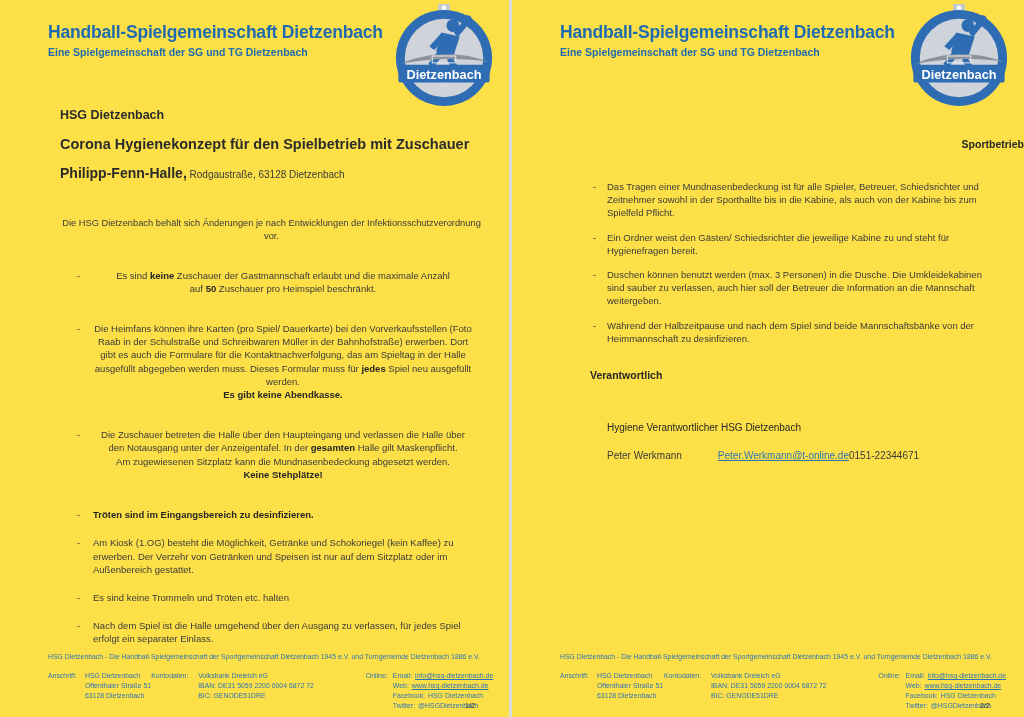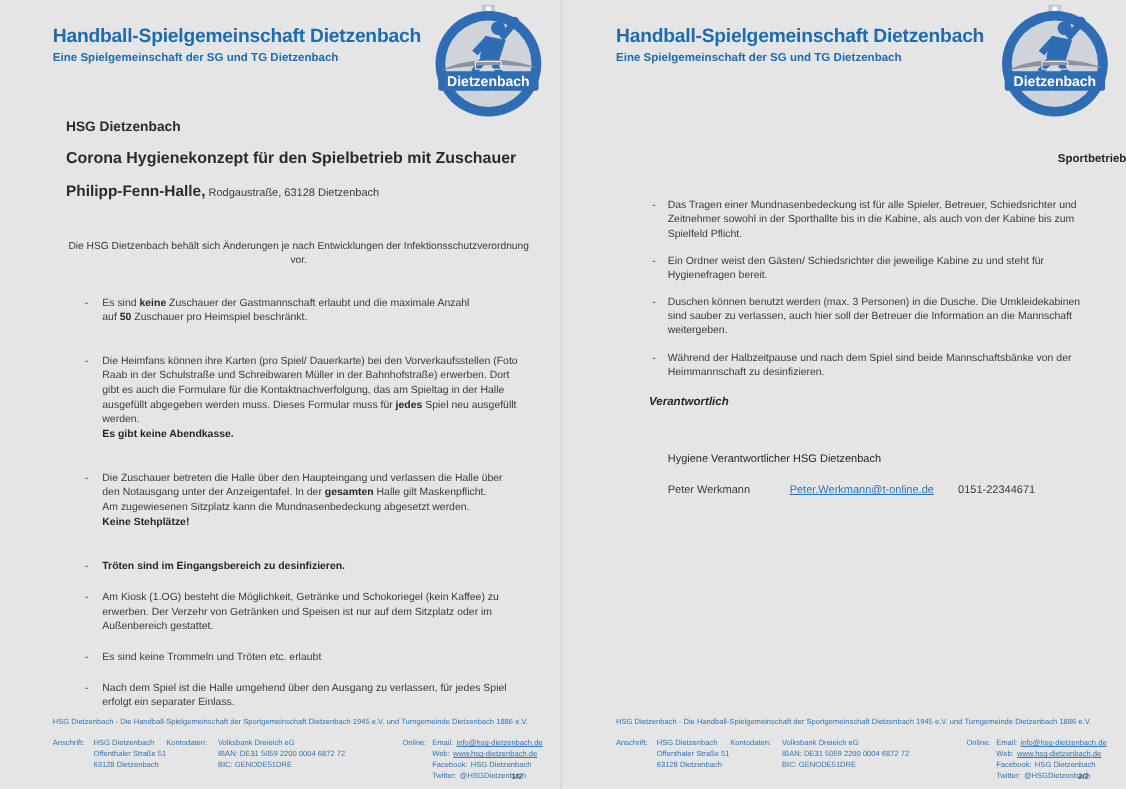--- a/index.html
+++ b/index.html
@@ -11,21 +11,21 @@
   html,body{background:#fff;}
   body{
     width:1024px;height:717px;overflow:hidden;
     font-family:"Liberation Sans",sans-serif;
     color:var(--body-text);
     display:flex;
   }
   .page{
     position:relative;
     width:512px;height:717px;
-    background:#e5e5e5;
+    background:#fde047;
     flex:0 0 512px;
   }
   .page--left{border-right:3px solid #dcdcdc;}
 
   
   .masthead{position:relative;height:88px;padding:22px 16px 0 48px;}
   .masthead-title{
     color:var(--accent);font-size:17.5px;font-weight:bold;letter-spacing:-0.2px;
   }
   .masthead-subtitle{
@@ -50,41 +50,41 @@
   ul.dash li{
     position:relative;
     font-size:9.5px;line-height:1.39;color:#3a3a3a;
   }
   ul.dash li b{color:#262626;}
   ul.dash li::before{content:"-";position:absolute;}
 
   .p1-list{margin:26px 36px 0 60px;}
   .p1-list li{padding-left:33px;margin-bottom:15px;}
   .p1-list li::before{left:17px;}
-  .p1-list li:nth-child(-n+3){margin-bottom:27px;}
+  .p1-list li:nth-child(-n+3){margin-bottom:27px;text-align:center;}
 
   .p2-list{margin:30px 40px 0 78px;}
   .p2-list li{padding-left:17px;margin-bottom:11px;}
   .p2-list li::before{left:3px;}
 
   
   .sec-heading{
     margin-left:78px;font-size:10.5px;font-weight:bold;color:#262626;
   }
   .sec-heading--sport{margin-top:50px;text-align:right;}
-  .sec-heading--verantwortlich{margin-top:14px;font-style:italic;}
+  .sec-heading--verantwortlich{margin-top:24px;}
   .hygiene-heading{
     margin:41px 40px 0 95px;font-size:10px;font-weight:normal;color:#262626;
   }
   .contact-row{
     margin:17px 40px 0 95px;font-size:10px;color:#3a3a3a;
     display:flex;align-items:flex-start;
   }
   .contact-name{margin-right:36px;}
-  .contact-email{color:var(--footer-blue);text-decoration:underline;margin-right:22px;}
+  .contact-email{color:var(--footer-blue);text-decoration:underline;}
   .contact-phone{color:#3a3a3a;}
 
   
   .page-footer{
     position:absolute;left:0;right:0;bottom:6px;
     padding:0 18px 0 48px;
     color:var(--footer-blue);font-size:6.9px;line-height:1.45;
   }
   .footer-tagline{margin-bottom:9px;}
   .footer-cols{display:flex;align-items:flex-start;}
@@ -140,21 +140,21 @@
   </div>
 
   <p class="intro">Die HSG Dietzenbach behält sich Änderungen je nach Entwicklungen der Infektionsschutzverordnung vor.</p>
 
   <ul class="dash p1-list">
       <li>Es sind <b>keine</b> Zuschauer der Gastmannschaft erlaubt und die maximale Anzahl<br>auf <b>50</b> Zuschauer pro Heimspiel beschränkt.</li>
       <li>Die Heimfans können ihre Karten (pro Spiel/ Dauerkarte) bei den Vorverkaufsstellen (Foto Raab in der Schulstraße und Schreibwaren Müller in der Bahnhofstraße) erwerben. Dort gibt es auch die Formulare für die Kontaktnachverfolgung, das am Spieltag in der Halle ausgefüllt abgegeben werden muss. Dieses Formular muss für <b>jedes</b> Spiel neu ausgefüllt werden.<br><b>Es gibt keine Abendkasse.</b></li>
       <li>Die Zuschauer betreten die Halle über den Haupteingang und verlassen die Halle über den Notausgang unter der Anzeigentafel. In der <b>gesamten</b> Halle gilt Maskenpflicht.<br>Am zugewiesenen Sitzplatz kann die Mundnasenbedeckung abgesetzt werden.<br><b>Keine Stehplätze!</b></li>
       <li><b>Tröten sind im Eingangsbereich zu desinfizieren.</b></li>
       <li>Am Kiosk (1.OG) besteht die Möglichkeit, Getränke und Schokoriegel (kein Kaffee) zu erwerben. Der Verzehr von Getränken und Speisen ist nur auf dem Sitzplatz oder im Außenbereich gestattet.</li>
-      <li>Es sind keine Trommeln und Tröten etc. erlaubt</li>
+      <li>Es sind keine Trommeln und Tröten etc. halten</li>
       <li>Nach dem Spiel ist die Halle umgehend über den Ausgang zu verlassen, für jedes Spiel erfolgt ein separater Einlass.</li>
     </ul>
 
   <footer class="page-footer">
     <div class="footer-tagline">HSG Dietzenbach - Die Handball-Spielgemeinschaft der Sportgemeinschaft Dietzenbach 1945 e.V. und Turngemeinde Dietzenbach 1886 e.V.</div>
     <div class="footer-cols">
       <div class="fcol fcol--anschrift">
         <span class="flabel">Anschrift:</span>
         <div class="fvals">
             <div>HSG Dietzenbach</div>

